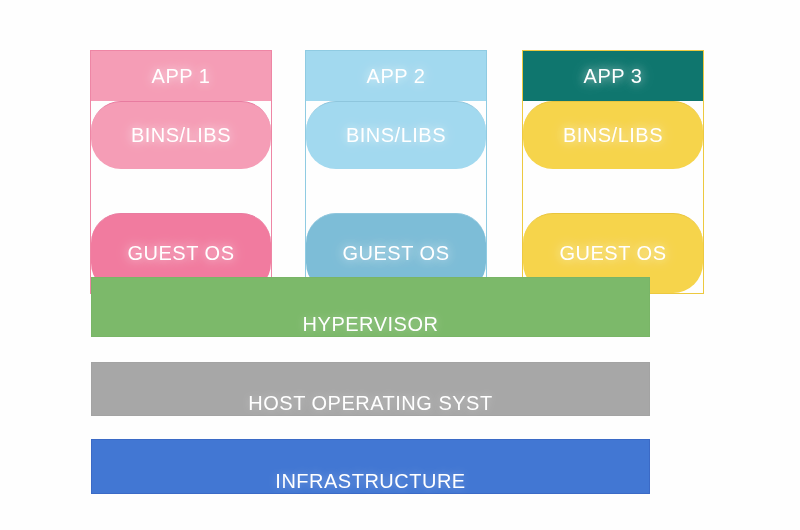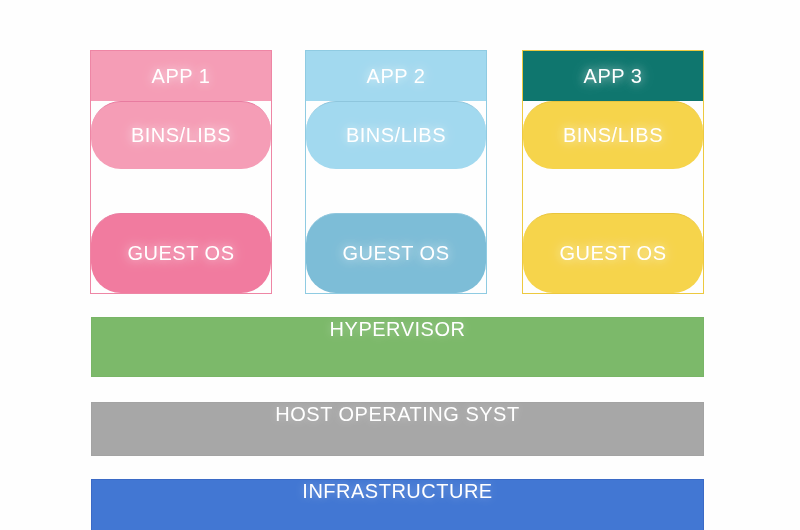--- a/index.html
+++ b/index.html
@@ -30,24 +30,24 @@
   }
   .cell + .cell{border-top-width:1px;border-radius:30px;}
   .cell-app{height:50px;}
   .cell-bins{height:68px;}
   .cell-os{height:80px;margin-top:44px;}
 
   
   .layer{
     position:absolute;
     left:91px;
-    width:613px;
+    width:559px;
     border:1px solid transparent;
     box-sizing:border-box;
-    display:flex;align-items:flex-start;justify-content:center;margin-top:40px;
+    display:flex;align-items:flex-end;justify-content:center;
   }
   .layer-hypervisor{top:277px;height:60px;}
   .layer-hostos{top:362px;height:54px;}
   .layer-infra{top:439px;height:55px;}
 
   .label{
     color:#ffffff;
     font-weight:normal;
     font-size:20px;
     letter-spacing:0.5px;

